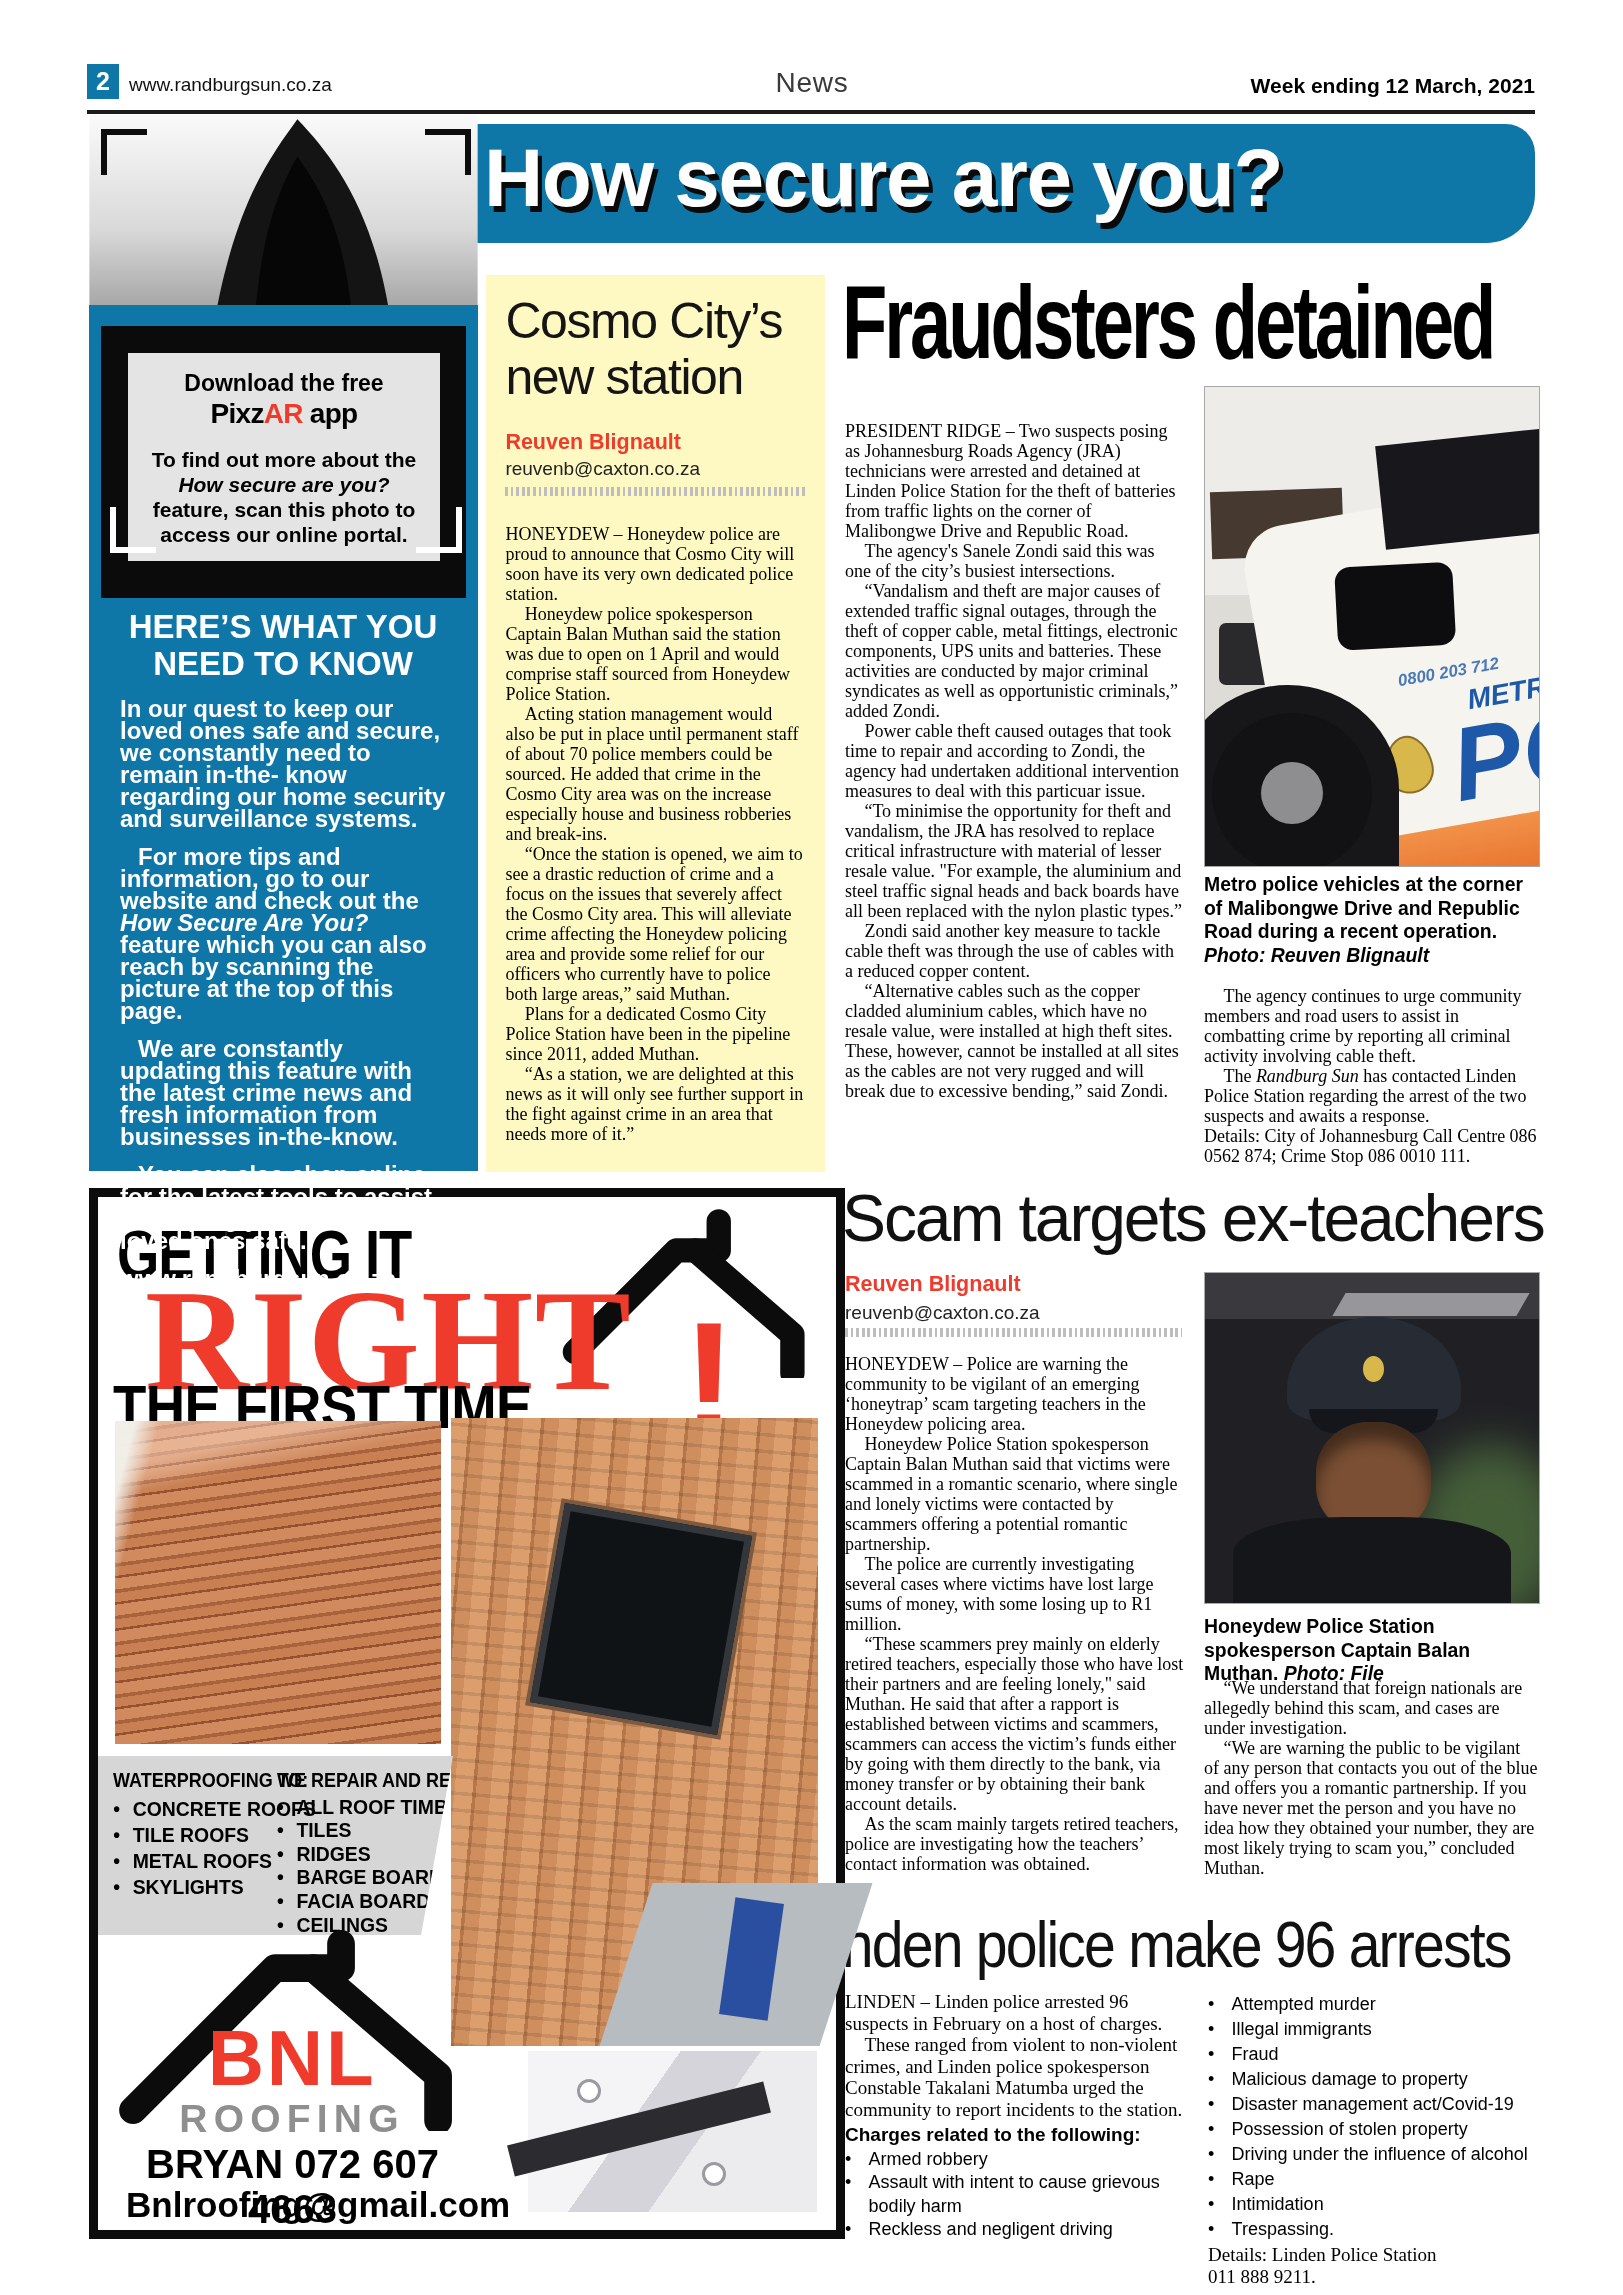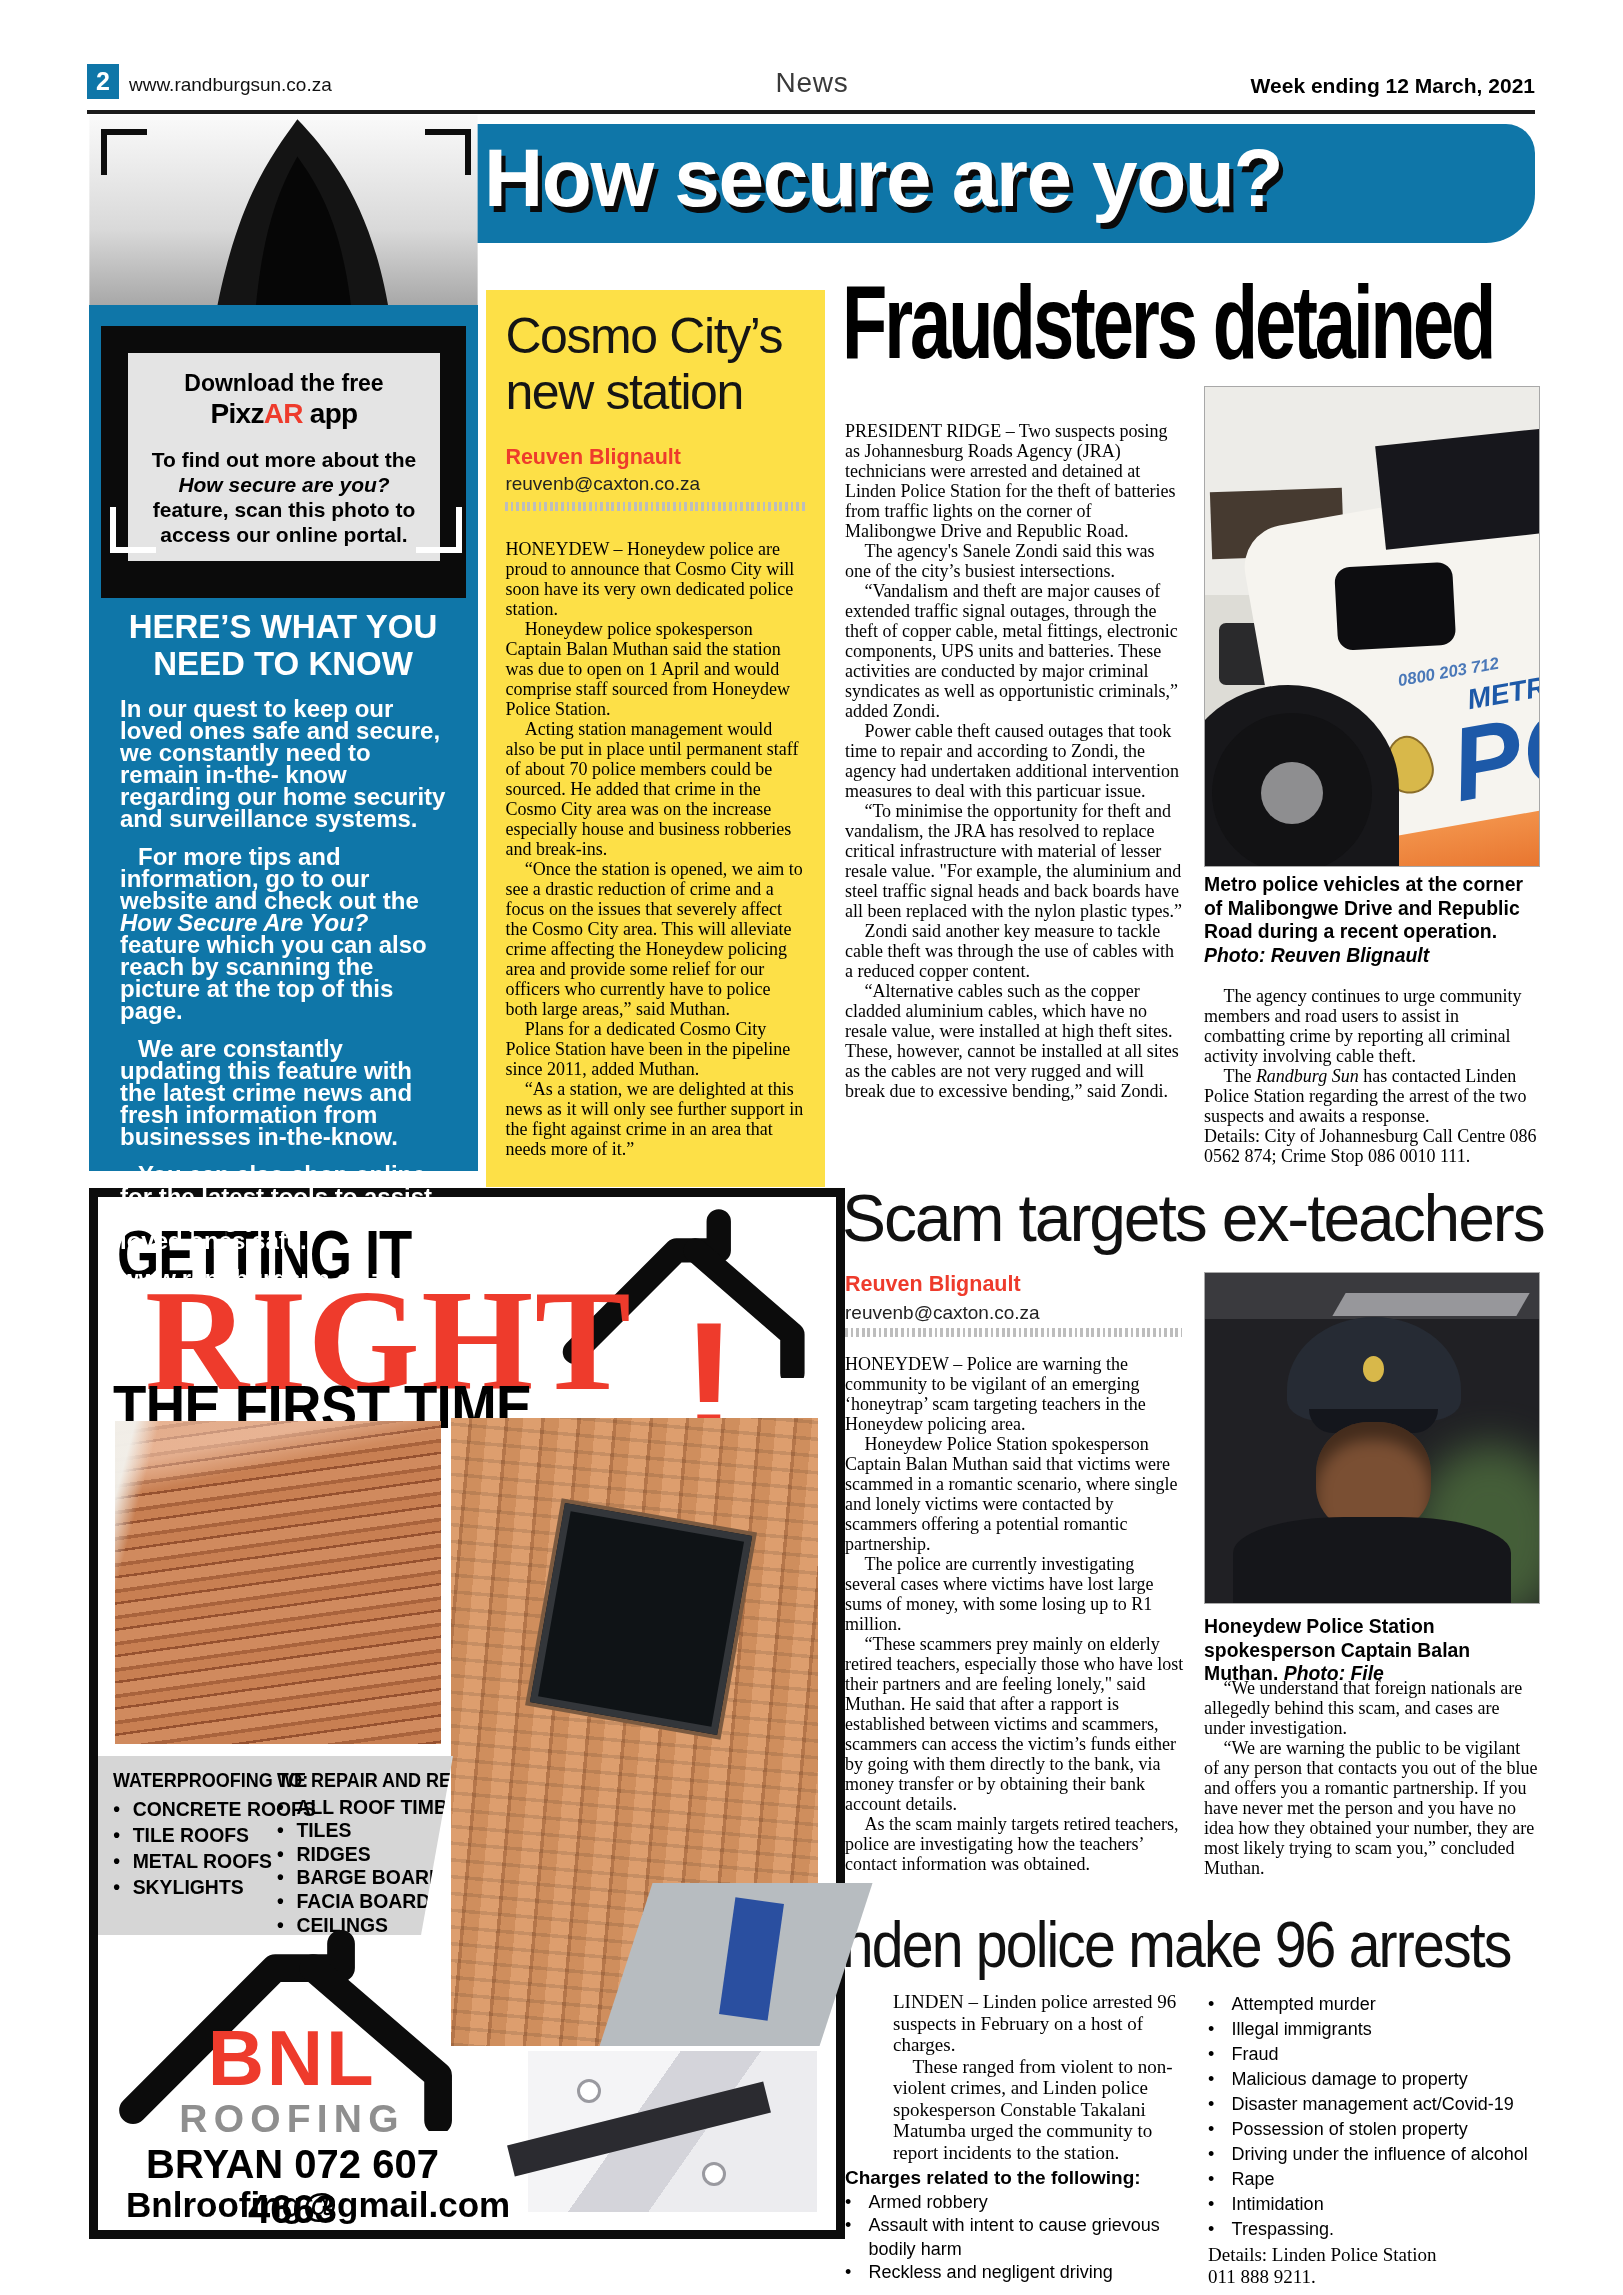--- a/index.html
+++ b/index.html
@@ -39,21 +39,21 @@
   #grayinner .logo .ar{color:#ee3b2c;}
   #grayinner .msg{margin:16.7px 12.5px 0 12.5px;font-size:21px;font-weight:bold;line-height:25px;}
   #knowbox{left:104px;top:608px;width:358px;color:#fff;z-index:3;}
   #knowbox h1{margin:0;text-align:center;font-size:33px;line-height:37px;font-weight:800;}
   #knowbox .p{font-size:24px;line-height:22px;font-weight:700;margin:16px;}
   #knowbox .body{margin-top:11px;}
   #knowbox .p.ind{text-indent:18px;}
   #knowbox .url{font-weight:700;}
 
   
-  #cosmo{left:486px;top:290px;width:339px;height:897px;background:#fde047;}
+  #cosmo{left:486px;top:275px;width:339px;height:897px;background:#fef9c3;}
   #cosmo .in{position:absolute;left:19.4px;top:18px;width:300px;}
   #cosmo .h{font-size:50px;line-height:56px;font-weight:300;letter-spacing:-1.4px;color:#151515;}
   .byline{color:#ee3b2c;font-weight:800;font-size:21.5px;}
   .email{font-size:19px;color:#222;margin-top:2.8px;}
   .dotrule{height:9px;margin-top:7px;background:repeating-linear-gradient(90deg,#bdbdbd 0 2.8px,rgba(0,0,0,0) 2.8px 5.6px);}
   .bodycol{font-family:"Liberation Serif",serif;font-size:18px;line-height:20px;}
   .bodycol p{margin:0;}
   .bodycol p.ind{text-indent:19.4px;}
   #cosmo .byl{margin-top:25px;}
   #cosmo .bodycol{margin-top:28px;}
@@ -78,21 +78,21 @@
   #scamcol1{left:845px;top:1354px;width:342px;}
   #scamcol1 .bodycol, #fraudcol1 .bodycol, #fraudright .bodycol, #scamright .bodycol{font-size:18px;line-height:20px;}
   #scamphoto{left:1204px;top:1272px;width:334px;height:330px;background:#222;}
   #scamcap{left:1204px;top:1615px;width:334px;}
   #scamright{left:1204px;top:1678px;width:334px;}
 
   
   #lindentitle{left:801px;top:1907px;width:705px;font-size:65px;}
   #lindentitle .t{transform:scaleX(0.88);}
   #lindencol1{left:845px;top:1991px;width:351px;}
-  #lindencol1 .bodycol{font-size:19px;line-height:21.5px;padding-left:48px;}
+  #lindencol1 .bodycol{font-size:19px;line-height:21.5px;}
   .chead{font-weight:bold;font-size:19px;margin-top:4.2px;}
   ul.blist{list-style:none;margin:1.4px 0 0 0;padding:0;font-size:18px;line-height:23.6px;}
   ul.blist li{display:flex;}
   ul.blist .bu{width:23.6px;flex:0 0 23.6px;}
   #lindencol2{left:1208px;top:1991px;width:342px;}
   #lindencol2 ul.blist{line-height:25px;}
   .details{font-family:"Liberation Serif",serif;font-size:19px;line-height:22px;margin-top:1.4px;}
 
   
   #ad{left:89px;top:1188px;width:738px;height:1033px;border:9px solid #0c0c0c;background:#fff;}

